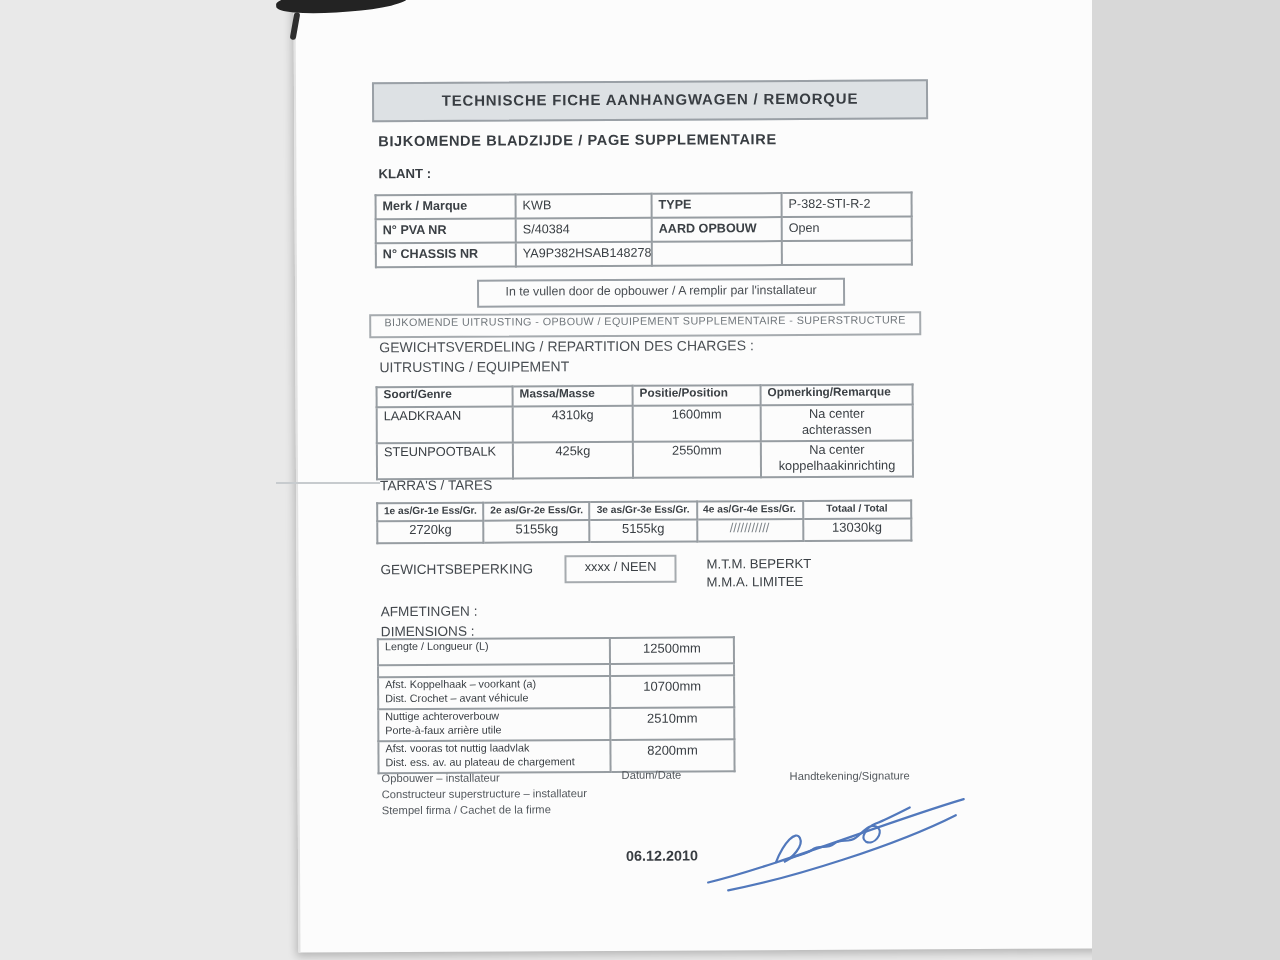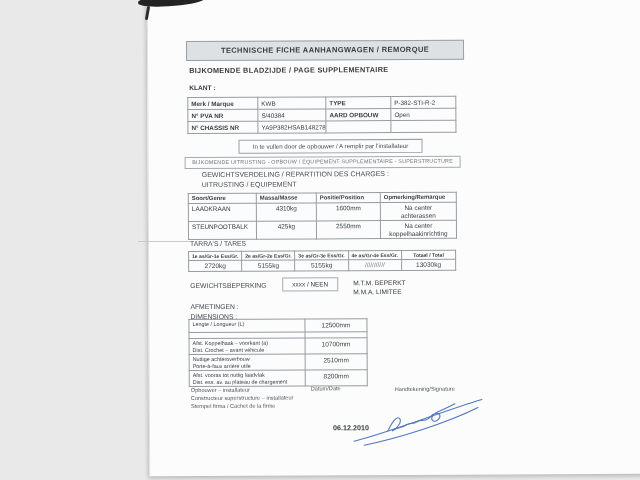--- a/index.html
+++ b/index.html
@@ -1,17 +1,17 @@
 <!DOCTYPE html>
 <html><head>
 <meta charset="utf-8">
 <style>
   html,body { margin:0; padding:0; background:#d8d8d8; }
   .stage {
-    position:relative; width:640px; height:480px; overflow:hidden;
+    position:relative; width:546px; height:480px; overflow:hidden;
     background:#e9e9e9;
     font-family:"Liberation Sans", sans-serif;
     color:#3b4045;
   }
   .paper {
     position:absolute; left:148px; top:-3px; width:500px; height:478px;
     background:#fcfcfc;
     transform:rotate(-0.3deg); transform-origin:50% 50%;
     box-shadow:-1px 2px 4px rgba(0,0,0,0.22);
     border-left:1px solid #e3e3e3;
@@ -45,21 +45,21 @@
   .vehicle-table td { height:11px; line-height:11px; }
 
   .note-box { left:90px; top:142px; width:182px; height:12px;
     border:1px solid #9aa0a6; font-size:6.2px; text-align:center;
     line-height:11px; color:#4a4f54; }
 
   .equip-banner { left:36px; top:159px; width:274px; height:10px;
     border:1px solid #a6abaf; font-size:5.4px; text-align:center;
     line-height:9px; color:#71777c; letter-spacing:0.2px; }
 
-  .gv-heading { left:53px; top:172px; font-size:7px; line-height:9.5px; color:#4a4f54; }
+  .gv-heading { left:41px; top:172px; font-size:7px; line-height:9.5px; color:#4a4f54; }
 
   .weights-table { left:39px; top:195px; width:268px; }
   .weights-table td { font-size:6.4px; line-height:8px; }
   .weights-table .hdr td { font-size:5.9px; font-weight:bold; height:9px; line-height:9px; }
   .weights-table .row td { height:16px; padding-top:1px; }
   .remark { font-size:5.8px; line-height:7.5px; text-align:center; white-space:normal; }
 
   .tarra-heading { left:41px; top:242px; font-size:6.8px; color:#44494e; }
   .tarra-table { left:39px; top:253px; width:268px; }
   .tarra-table .hdr td { font-size:5.1px; font-weight:bold; height:8px; line-height:8px; text-align:center; padding:0 1px; }
@@ -75,21 +75,21 @@
   .dims-table { left:39px; top:321px; width:178px; }
   .dims-table td { font-size:5.4px; line-height:6.8px; padding-top:1px; }
   .dims-table .val { font-size:6.5px; text-align:center; line-height:11px; padding-top:0; }
   .r1 td { height:11px; }
   .r-empty td { height:4px; }
   .r2 td { height:14px; }
 
   .footer-labels { left:41px; top:388px; font-size:5.6px; line-height:8px; color:#53585d; }
   .company { left:41px; top:414px; font-size:7.2px; font-weight:bold; line-height:9.5px; color:#383d42; }
   .date-label { left:161px; top:388px; font-size:5.6px; color:#53585d; }
-  .date-value { left:163px; top:426px; font-size:7.2px; font-weight:bold; color:#383d42;margin-left:20px; }
+  .date-value { left:163px; top:426px; font-size:7.2px; font-weight:bold; color:#383d42; }
   .sig-label { left:245px; top:389px; font-size:5.6px; color:#53585d; }
   .sig-svg { left:198px; top:398px; }
 </style>
 </head>
 <body>
 
 <div class="stage">
 
   <div class="paper">
 

